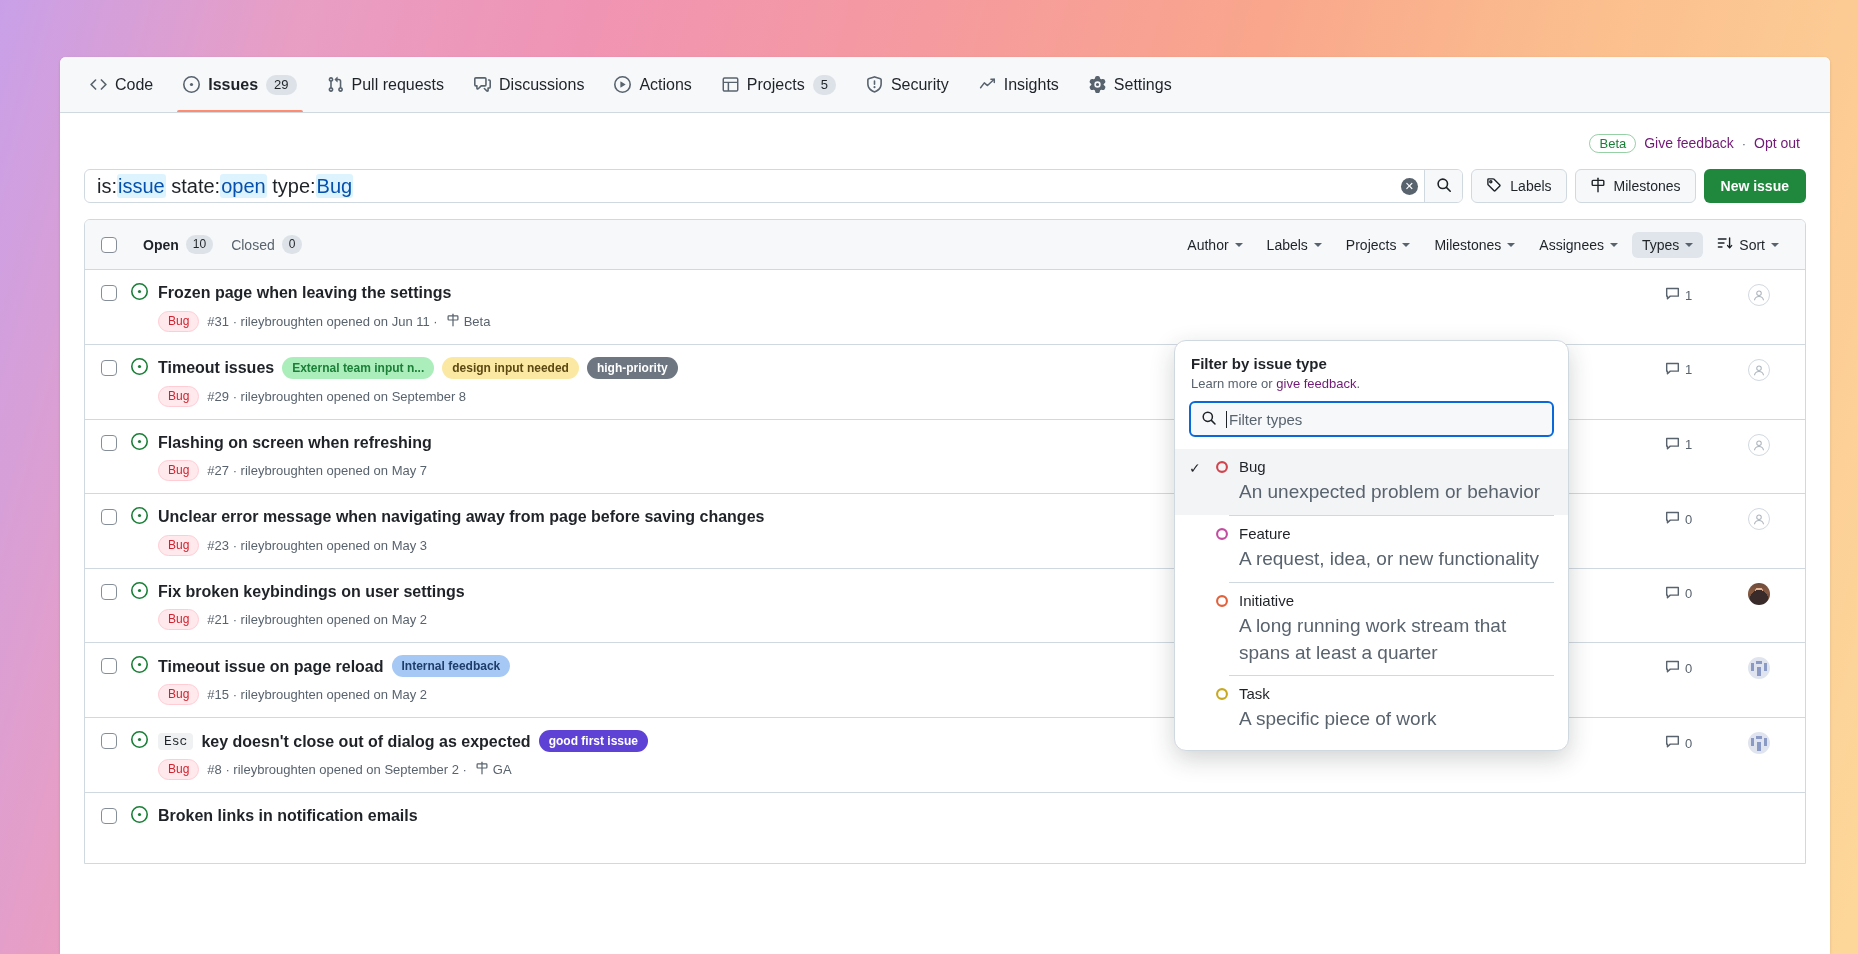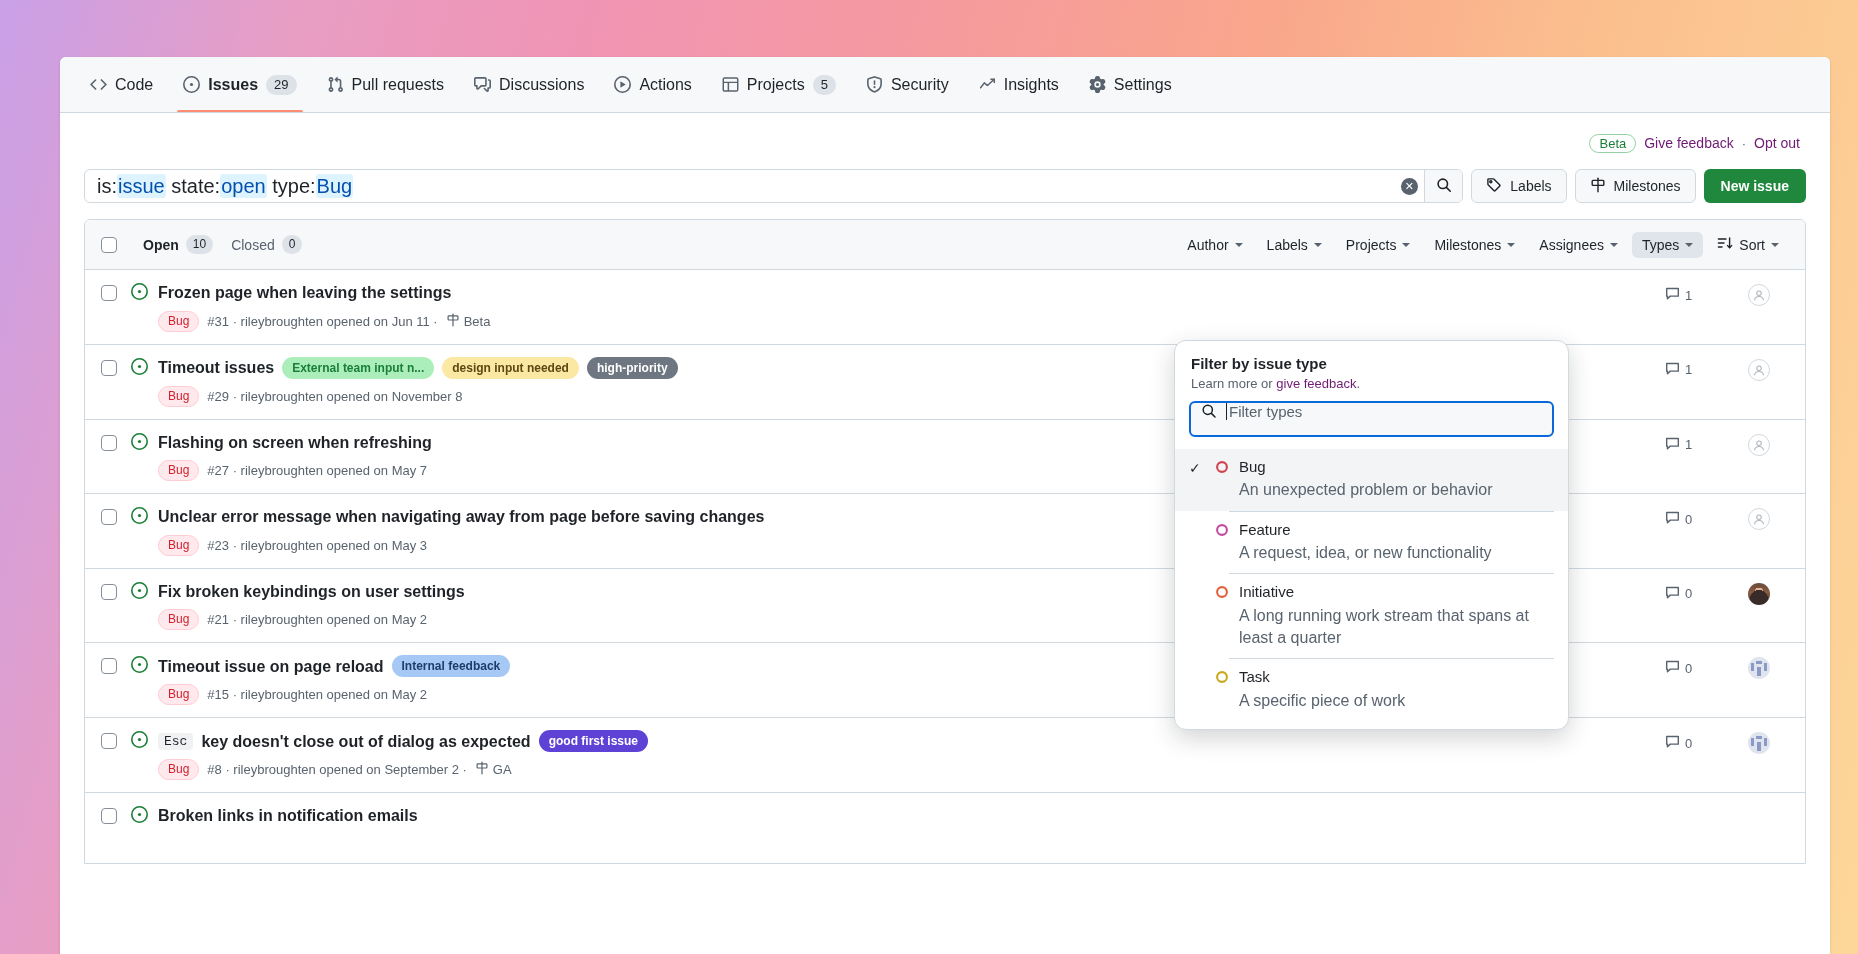--- a/index.html
+++ b/index.html
@@ -283,42 +283,42 @@
   }
   .dd-head { padding: 14px 16px 10px 16px; }
   .dd-title { font-size: 15px; font-weight: 600; color: #1f2328; }
   .dd-sub { font-size: 13px; color: #59636e; margin-top: 4px; }
   .dd-search-wrap { padding: 0 14px 12px 14px; }
   .dd-search {
     height: 36px;
     border: 2px solid #0969da;
     border-radius: 6px;
     background: #f6f8fa;
-    display: flex; align-items: flex-start;
+    display: flex; align-items: center;
     padding: 0 10px; gap: 8px;
   }
   .dd-search-text {
     font-size: 15px; color: #59636e;
     border-left: 1px solid #1f2328;
     padding-left: 2px;
     margin-left: 1px;
   }
   .dd-list { padding: 0 0 8px 0; }
   .dd-item {
     display: flex; align-items: flex-start; gap: 10px;
     padding: 8px 14px 9px 14px;
     cursor: pointer;
     position: relative;
   }
   .dd-item.sel { background: #f3f4f6; }
   .dd-check { width: 16px; flex: none; color: #1f2328; padding-top: 3px; font-size: 14px; }
   .dd-type-ico { flex: none; padding-top: 3px; }
   .dd-body { flex: 1; min-width: 0; }
   .dd-name { font-size: 15px; color: #1f2328; line-height: 1.35; }
-  .dd-desc { font-size: 16px; color: #59636e; margin-top: 2px; line-height: 1.4; }
+  .dd-desc { font-size: 19px; color: #59636e; margin-top: 2px; line-height: 1.4; }
   .dd-divider { height: 1px; background: #d1d9e0; margin: 0 14px 0 54px; }
 </style>
 </head>
 <body>
 
 <div class="window">
 
   <div class="repo-nav">
 
     <div class="nav-tab">
@@ -563,21 +563,21 @@
               </svg></span>
             <div class="issue-main">
               <div class="issue-title-line">
                 <span class="issue-title">Timeout issues</span>
                 <span class="label-pill" style="background:#aceebb;color:#1a7f37">External team input n...</span>
                 <span class="label-pill" style="background:#fbe9a3;color:#5c4813">design input needed</span>
                 <span class="label-pill" style="background:#6e7781;color:#ffffff">high-priority</span>
               </div>
               <div class="issue-meta">
                 <span class="type-pill">Bug</span>
-                <span class="meta-text">#29 · rileybroughten opened on November 8</span>
+                <span class="meta-text">#29 · rileybroughten opened on September 8</span>
               </div>
             </div>
             <div class="row-right">
               <span class="comments">
                 <span><svg width="15" height="15" viewBox="0 0 16 16" fill="none" stroke="currentColor" stroke-width="1.5">
                     <path d="M1.8 2.6h12.4v8.2H5.6L2.6 13.6v-2.8H1.8Z" stroke-linejoin="round"></path>
                   </svg></span>
                 <span>1</span>
               </span>
               <span class="avatar-slot">

